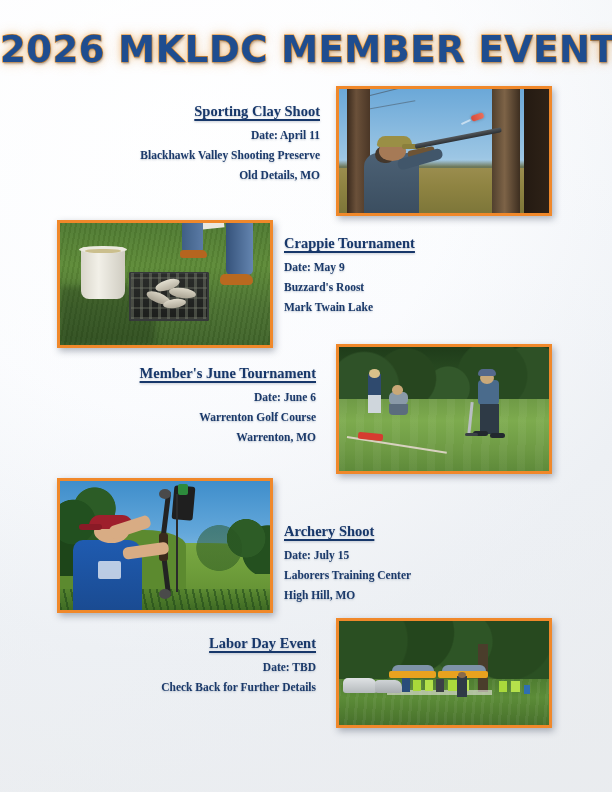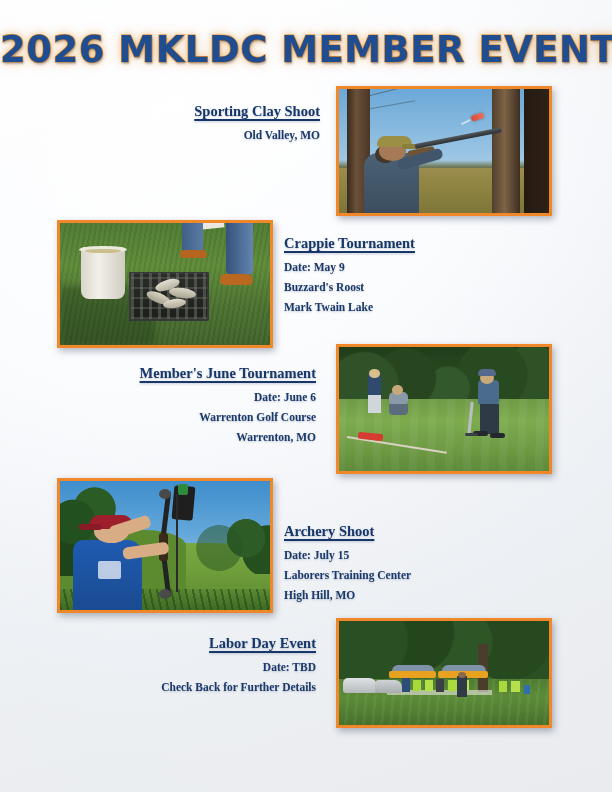--- a/index.html
+++ b/index.html
@@ -242,21 +242,23 @@
 <body>
 
 <div id="flyer">
 
   <div class="title-wrap">
     <span class="title">2026 MKLDC MEMBER EVENTS</span>
   </div>
 
   <div class="block align-right" id="blk-clay">
     <div class="ev-title">Sporting Clay Shoot</div>
-    <div class="ev-line">Old Valley, MO</div>
+    <div class="ev-line">Date: April 11</div>
+    <div class="ev-line">Blackhawk Valley Shooting Preserve</div>
+    <div class="ev-line">Old Details, MO</div>
   </div>
 
   <div class="photo" id="ph-clay">
     <div class="scene s-clay">
       <div class="el sky"></div>
       <div class="el treeline"></div>
       <div class="el field"></div>
       <div class="el wire1"></div>
       <div class="el wire2"></div>
       <div class="el post-l"></div>

